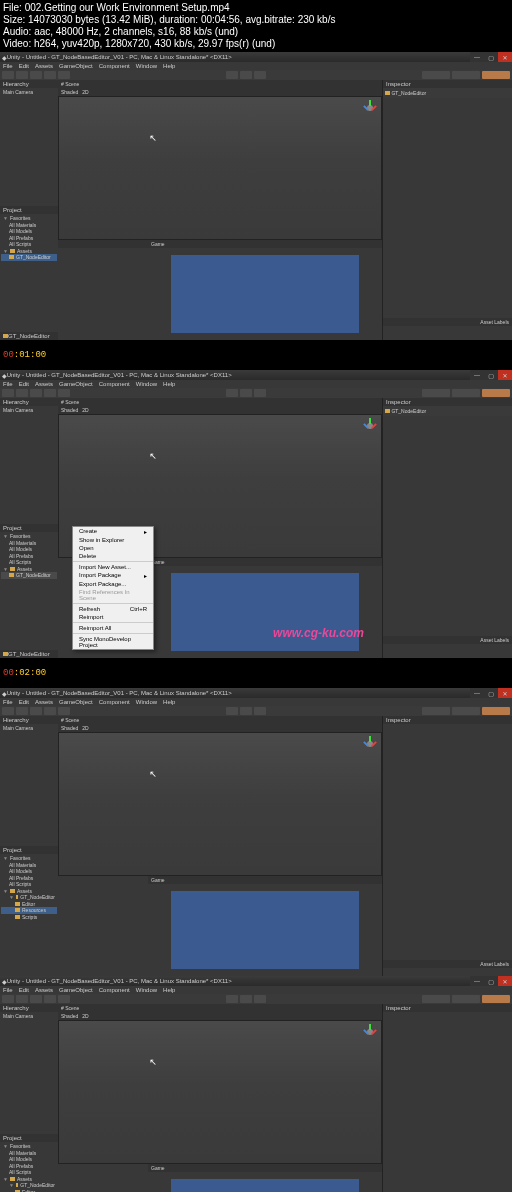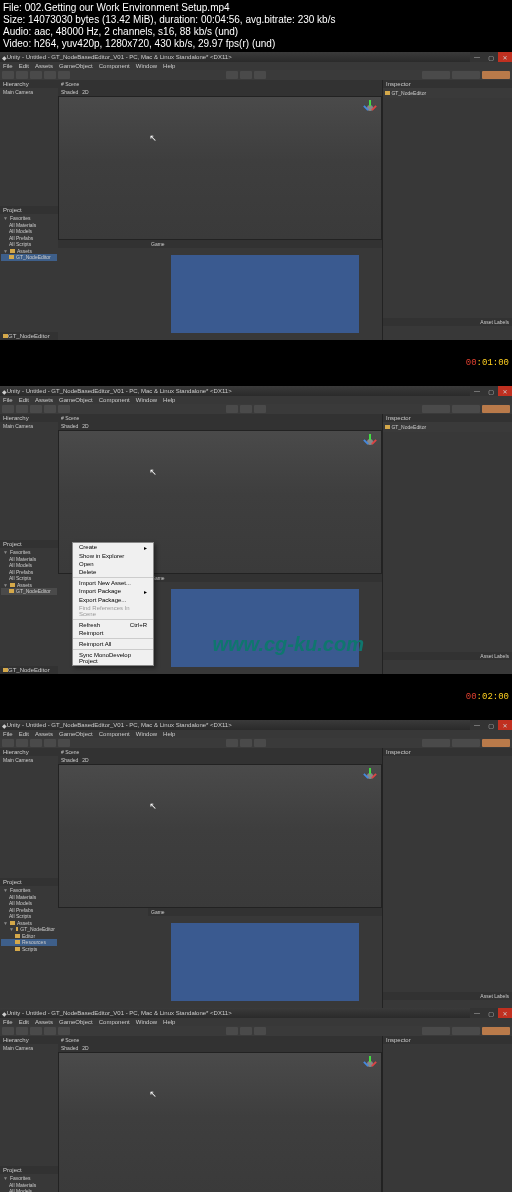--- a/index.html
+++ b/index.html
@@ -212,23 +212,22 @@
   background: #323232;
   font-size: 5px;
   padding: 0 3px;
   display: flex;
   align-items: center;
   justify-content: flex-end;
 }
 .timestamp {
   background: #000;
   color: #ffd020;
-  text-align: right;
   font-size: 9px;
-  padding: 18px 3px;
+  padding: 10px 3px;
   font-family: 'Courier New', monospace;
 }
 .timestamp .red { color: #e04030; }
 .context-menu {
   position: absolute;
   background: #f0f0f0;
   color: #000;
   border: 1px solid #888;
   box-shadow: 2px 2px 4px rgba(0,0,0,0.4);
   font-size: 6px;
@@ -243,22 +242,22 @@
 .context-menu .mi.disabled { color: #999; }
 .context-menu .sep {
   height: 1px;
   background: #ccc;
   margin: 1px 0;
 }
 .watermark {
   position: absolute;
   right: 18px;
   bottom: 18px;
-  color: #0f766e;
-  font-size: 20px;
+  color: #ec4899;
+  font-size: 12px;
   font-weight: bold;
   font-style: italic;
 }
 .tri { font-size: 5px; color: #888; }
 </style>
 </head>
 <body>
 
 <div class="info-block">
   <div>File: 002.Getting our Work Environment Setup.mp4</div>

